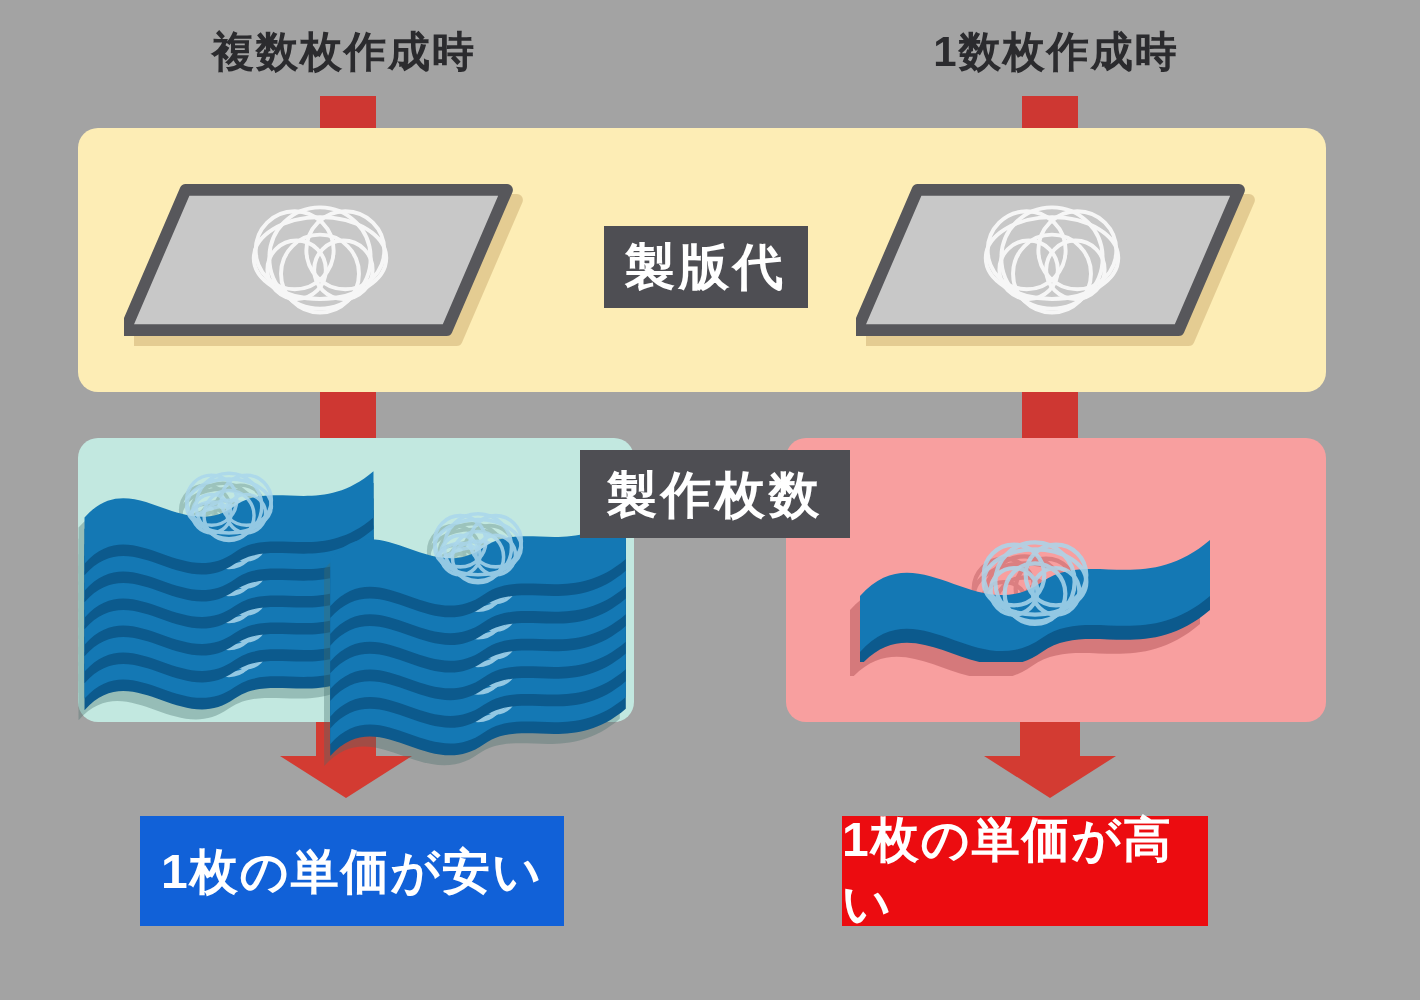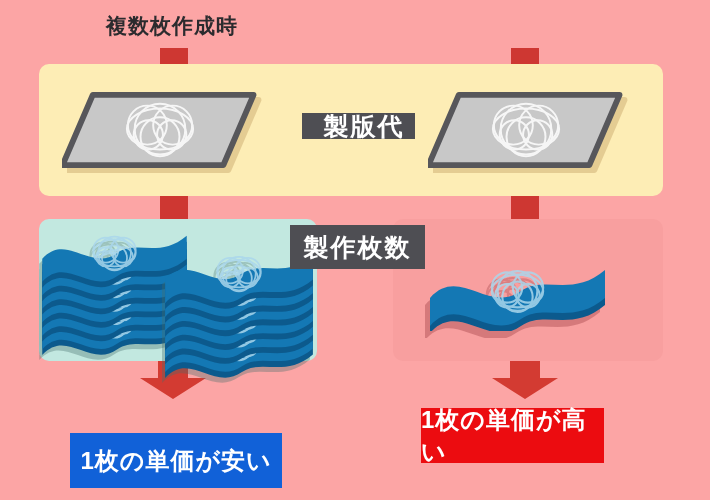--- a/index.html
+++ b/index.html
@@ -3,21 +3,21 @@
 <meta charset="utf-8">
 <style>
   html,body{margin:0;padding:0;}
   body{
     font-family:"Liberation Sans","DejaVu Sans",sans-serif;
     background:#e9eef3;
   }
   .canvas{
     position:relative;
     width:710px;height:500px;
-    background:#fca5a5;
+    background:#a3a3a3;
     overflow:hidden;
     text-decoration:underline;
   }
   
   .col-title{
     position:absolute;top:12px;width:200px;
     text-align:center;
     font-size:21px;font-weight:700;color:#2b2b2e;
     letter-spacing:1px;
   }
@@ -44,41 +44,41 @@
   .box-quantity.teal{left:39px;width:278px;background:#c2e8e0;}
   .box-quantity.pink{left:393px;width:270px;background:#f89f9f;}
 
   
   .dark-label{
     position:absolute;z-index:5;
     background:#4e4e53;color:#ffffff;
     display:flex;align-items:center;justify-content:center;
     font-size:25px;font-weight:700;letter-spacing:2px;
   }
-  .lbl-plate{left:302px;top:113px;width:102px;height:26px;padding-left:11px;}
+  .lbl-plate{left:302px;top:113px;width:102px;height:41px;}
   .lbl-qty{left:290px;top:225px;width:135px;height:44px;}
 
   
   .icon-abs{position:absolute;z-index:3;line-height:0;}
   .plate-icon{filter:drop-shadow(5px 5px 0 #e4cc92);}
   .stack-icon{filter:drop-shadow(-3px 5px 0 rgba(70,110,105,0.35));}
   .single-sheet-icon{filter:drop-shadow(-5px 7px 0 rgba(170,75,80,0.45));}
 
   
   .big-arrow{position:absolute;top:361px;z-index:1;line-height:0;}
   .big-arrow.left{left:140px;}
   .big-arrow.right{left:492px;}
 
   
   .result-box{
     position:absolute;top:408px;height:55px;z-index:2;
     display:flex;align-items:center;justify-content:center;
     color:#ffffff;font-size:24px;font-weight:700;letter-spacing:1px;
   }
-  .result-box.cheap{left:70px;width:212px;background:#1161d8;margin-top:25px;}
+  .result-box.cheap{left:70px;width:212px;background:#1161d8;}
   .result-box.expensive{left:421px;width:183px;background:#ec0c10;}
 </style>
 </head>
 <body>
 
 <svg width="0" height="0" style="position:absolute" aria-hidden="true">
   <defs>
     <g id="sheet-sym">
       <path d="M0,34 C25,6 50,48 78,28 C98,14 122,34 150,10 L150,34 C122,58 98,38 78,52 C50,72 25,30 0,58 Z" transform="translate(0,6)" fill="#0c5a8d"></path>
       <path d="M0,34 C25,6 50,48 78,28 C98,14 122,34 150,10 L150,34 C122,58 98,38 78,52 C50,72 25,30 0,58 Z" fill="#1478b4"></path>
@@ -106,20 +106,21 @@
     </g>
     <g id="arrow-sym">
       <polygon points="18,0 48,0 48,17 66,17 33,38 0,17 18,17" fill="#d33b32"></polygon>
     </g>
   </defs>
 </svg>
 
 <div class="canvas">
 
   <div class="col-title left">複数枚作成時</div>
+  <div class="col-title right">1数枚作成時</div>
 
   <div class="connector c-top c-left"></div>
   <div class="connector c-top c-right"></div>
 
   <div class="band-plate"></div>
 
   <span class="icon-abs plate-icon" style="left:62px;top:92px;">
     <svg width="196" height="76" viewBox="0 0 200 78">
         <use href="#plate-sym"></use>
       </svg>

